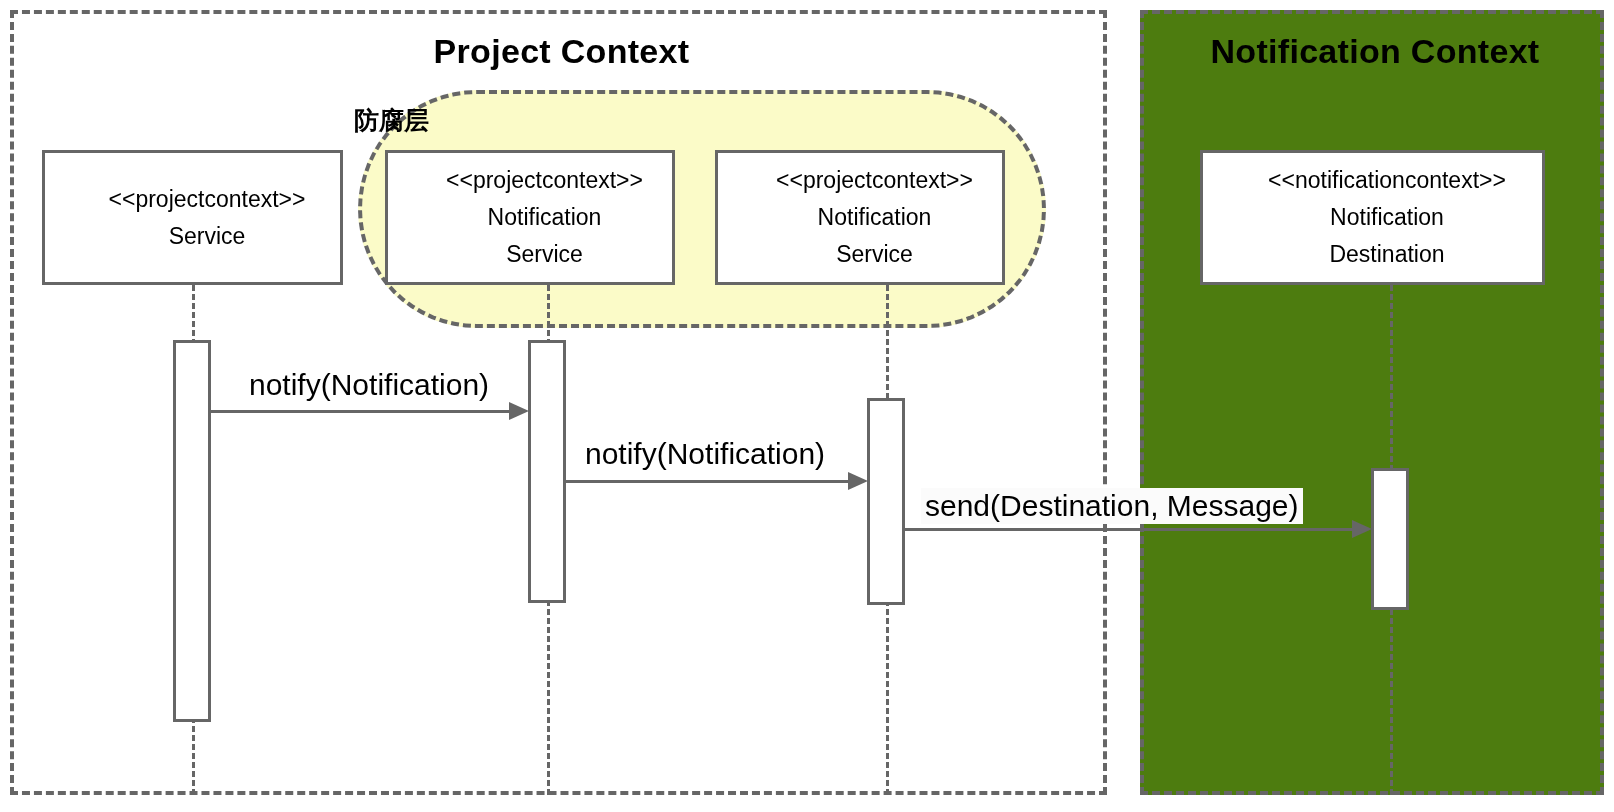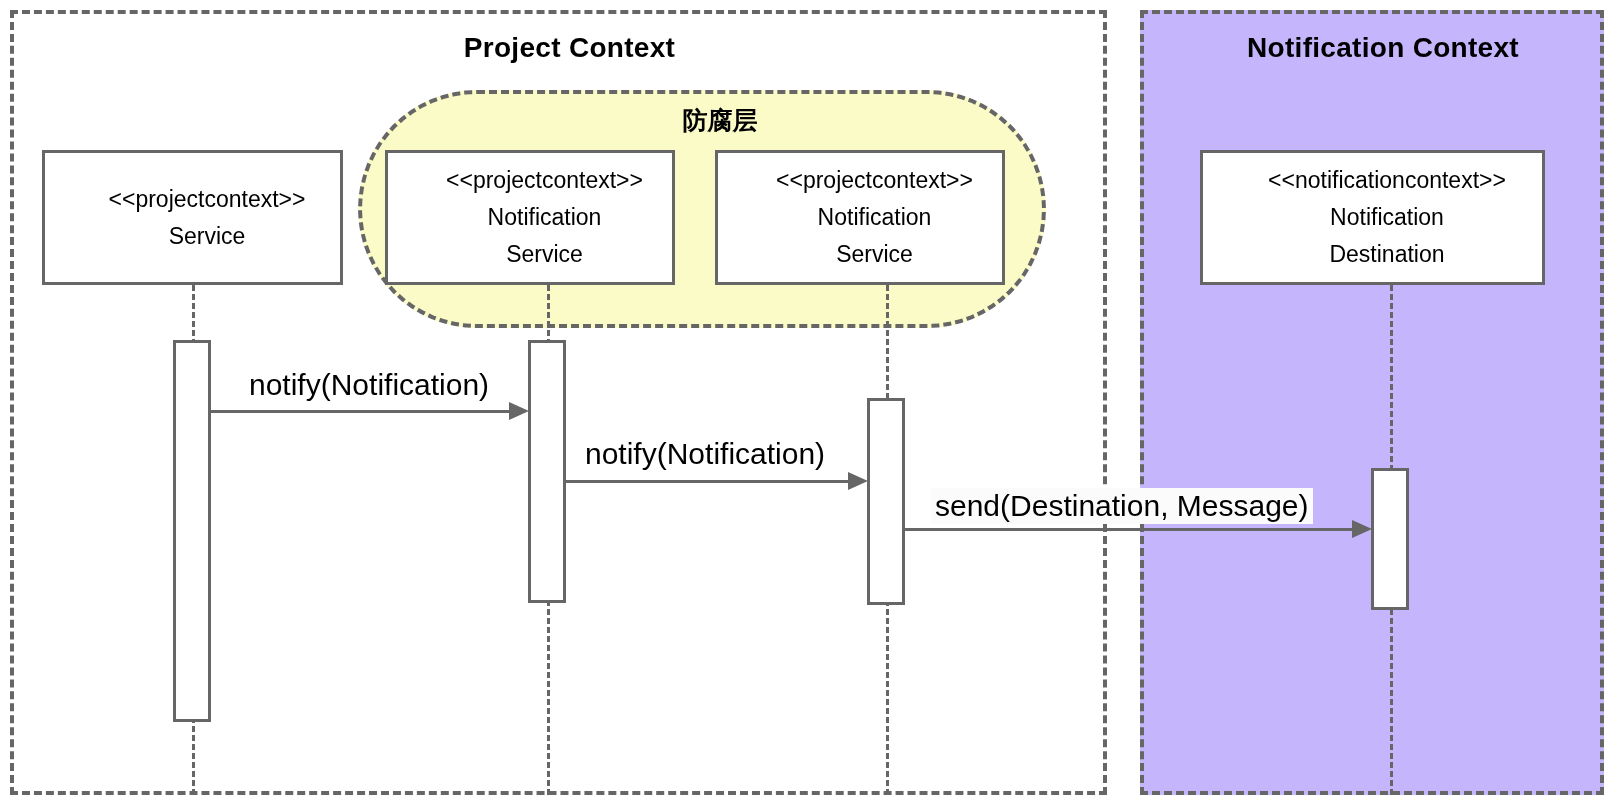--- a/index.html
+++ b/index.html
@@ -28,51 +28,51 @@
     top: 10px;
     width: 1097px;
     height: 785px;
     background: #ffffff;
   }
   #notification-ctx {
     left: 1140px;
     top: 10px;
     width: 464px;
     height: 785px;
-    background: #c4b5fd;
+    background: #4d7c0f;
   }
   .ctx-title {
     position: absolute;
     top: 18px;
-    left: 11px;
+    left: 3px;
     width: 100%;
     text-align: center;
-    font-size: 28px;
+    font-size: 34px;
     font-weight: bold;
     color: #000000;
     letter-spacing: 0.3px;
   }
   
   #acl-capsule {
     position: absolute;
     box-sizing: border-box;
     left: 358px;
     top: 90px;
     width: 688px;
     height: 238px;
     background: #fbfbc8;
     border: 4px dashed #666666;
     border-radius: 120px;
   }
   #acl-title {
     position: absolute;
-    left: 376px;
+    left: 354px;
     top: 104px;
     width: 688px;
-    text-align: center;
+    text-align: left;
     font-size: 25px;
     font-weight: bold;
     color: #000000;
   }
   
   .participant {
     position: absolute;
     box-sizing: border-box;
     background: #ffffff;
     border: 3px solid #666666;
@@ -179,15 +179,15 @@
   <div class="msg-line" style="left:211px; top:410px; width:300px;"></div>
   <div class="msg-head" style="left:509px; top:402px;"></div>
   <div class="msg-label" style="left:249px; top:370px;">notify(Notification)</div>
 
   <div class="msg-line" style="left:566px; top:480px; width:284px;"></div>
   <div class="msg-head" style="left:848px; top:472px;"></div>
   <div class="msg-label" style="left:585px; top:439px;">notify(Notification)</div>
 
   <div class="msg-line" style="left:905px; top:528px; width:449px;"></div>
   <div class="msg-head" style="left:1352px; top:520px;"></div>
-  <div class="msg-label on-shade" style="left:921px; top:488px;margin-left:10px;">send(Destination, Message)</div>
+  <div class="msg-label on-shade" style="left:921px; top:488px;">send(Destination, Message)</div>
 
 </div>
 
 </body></html>

